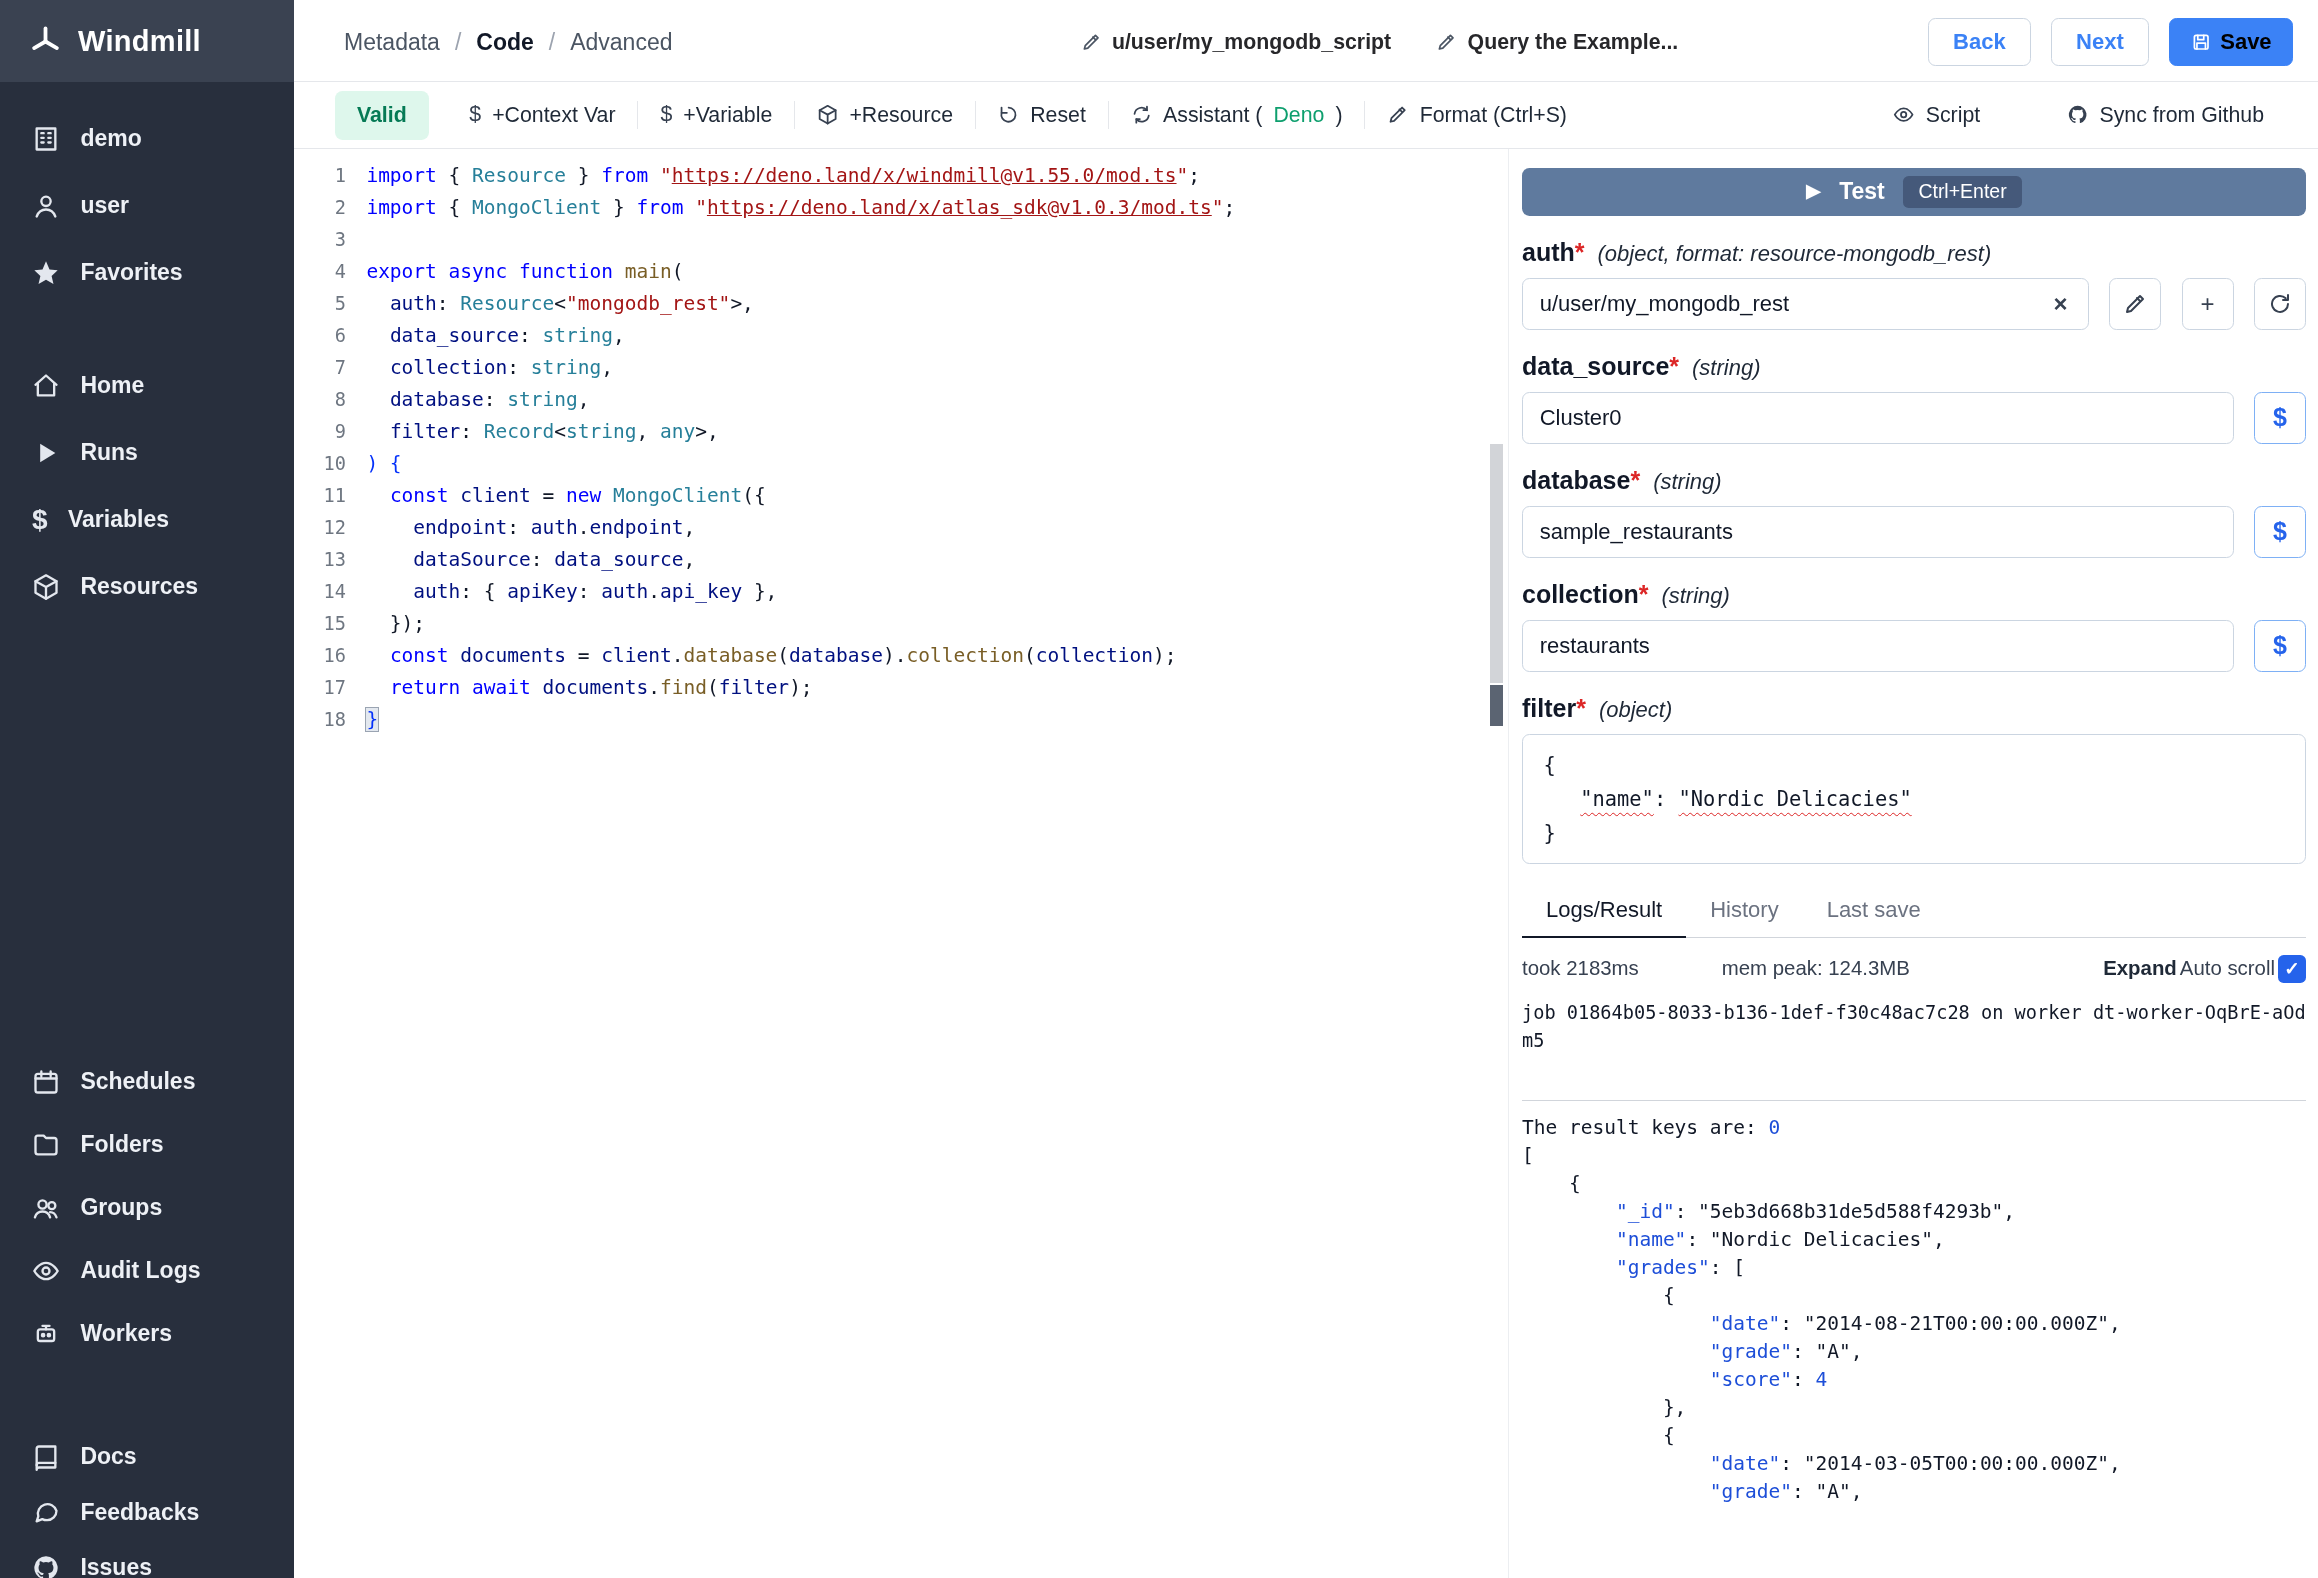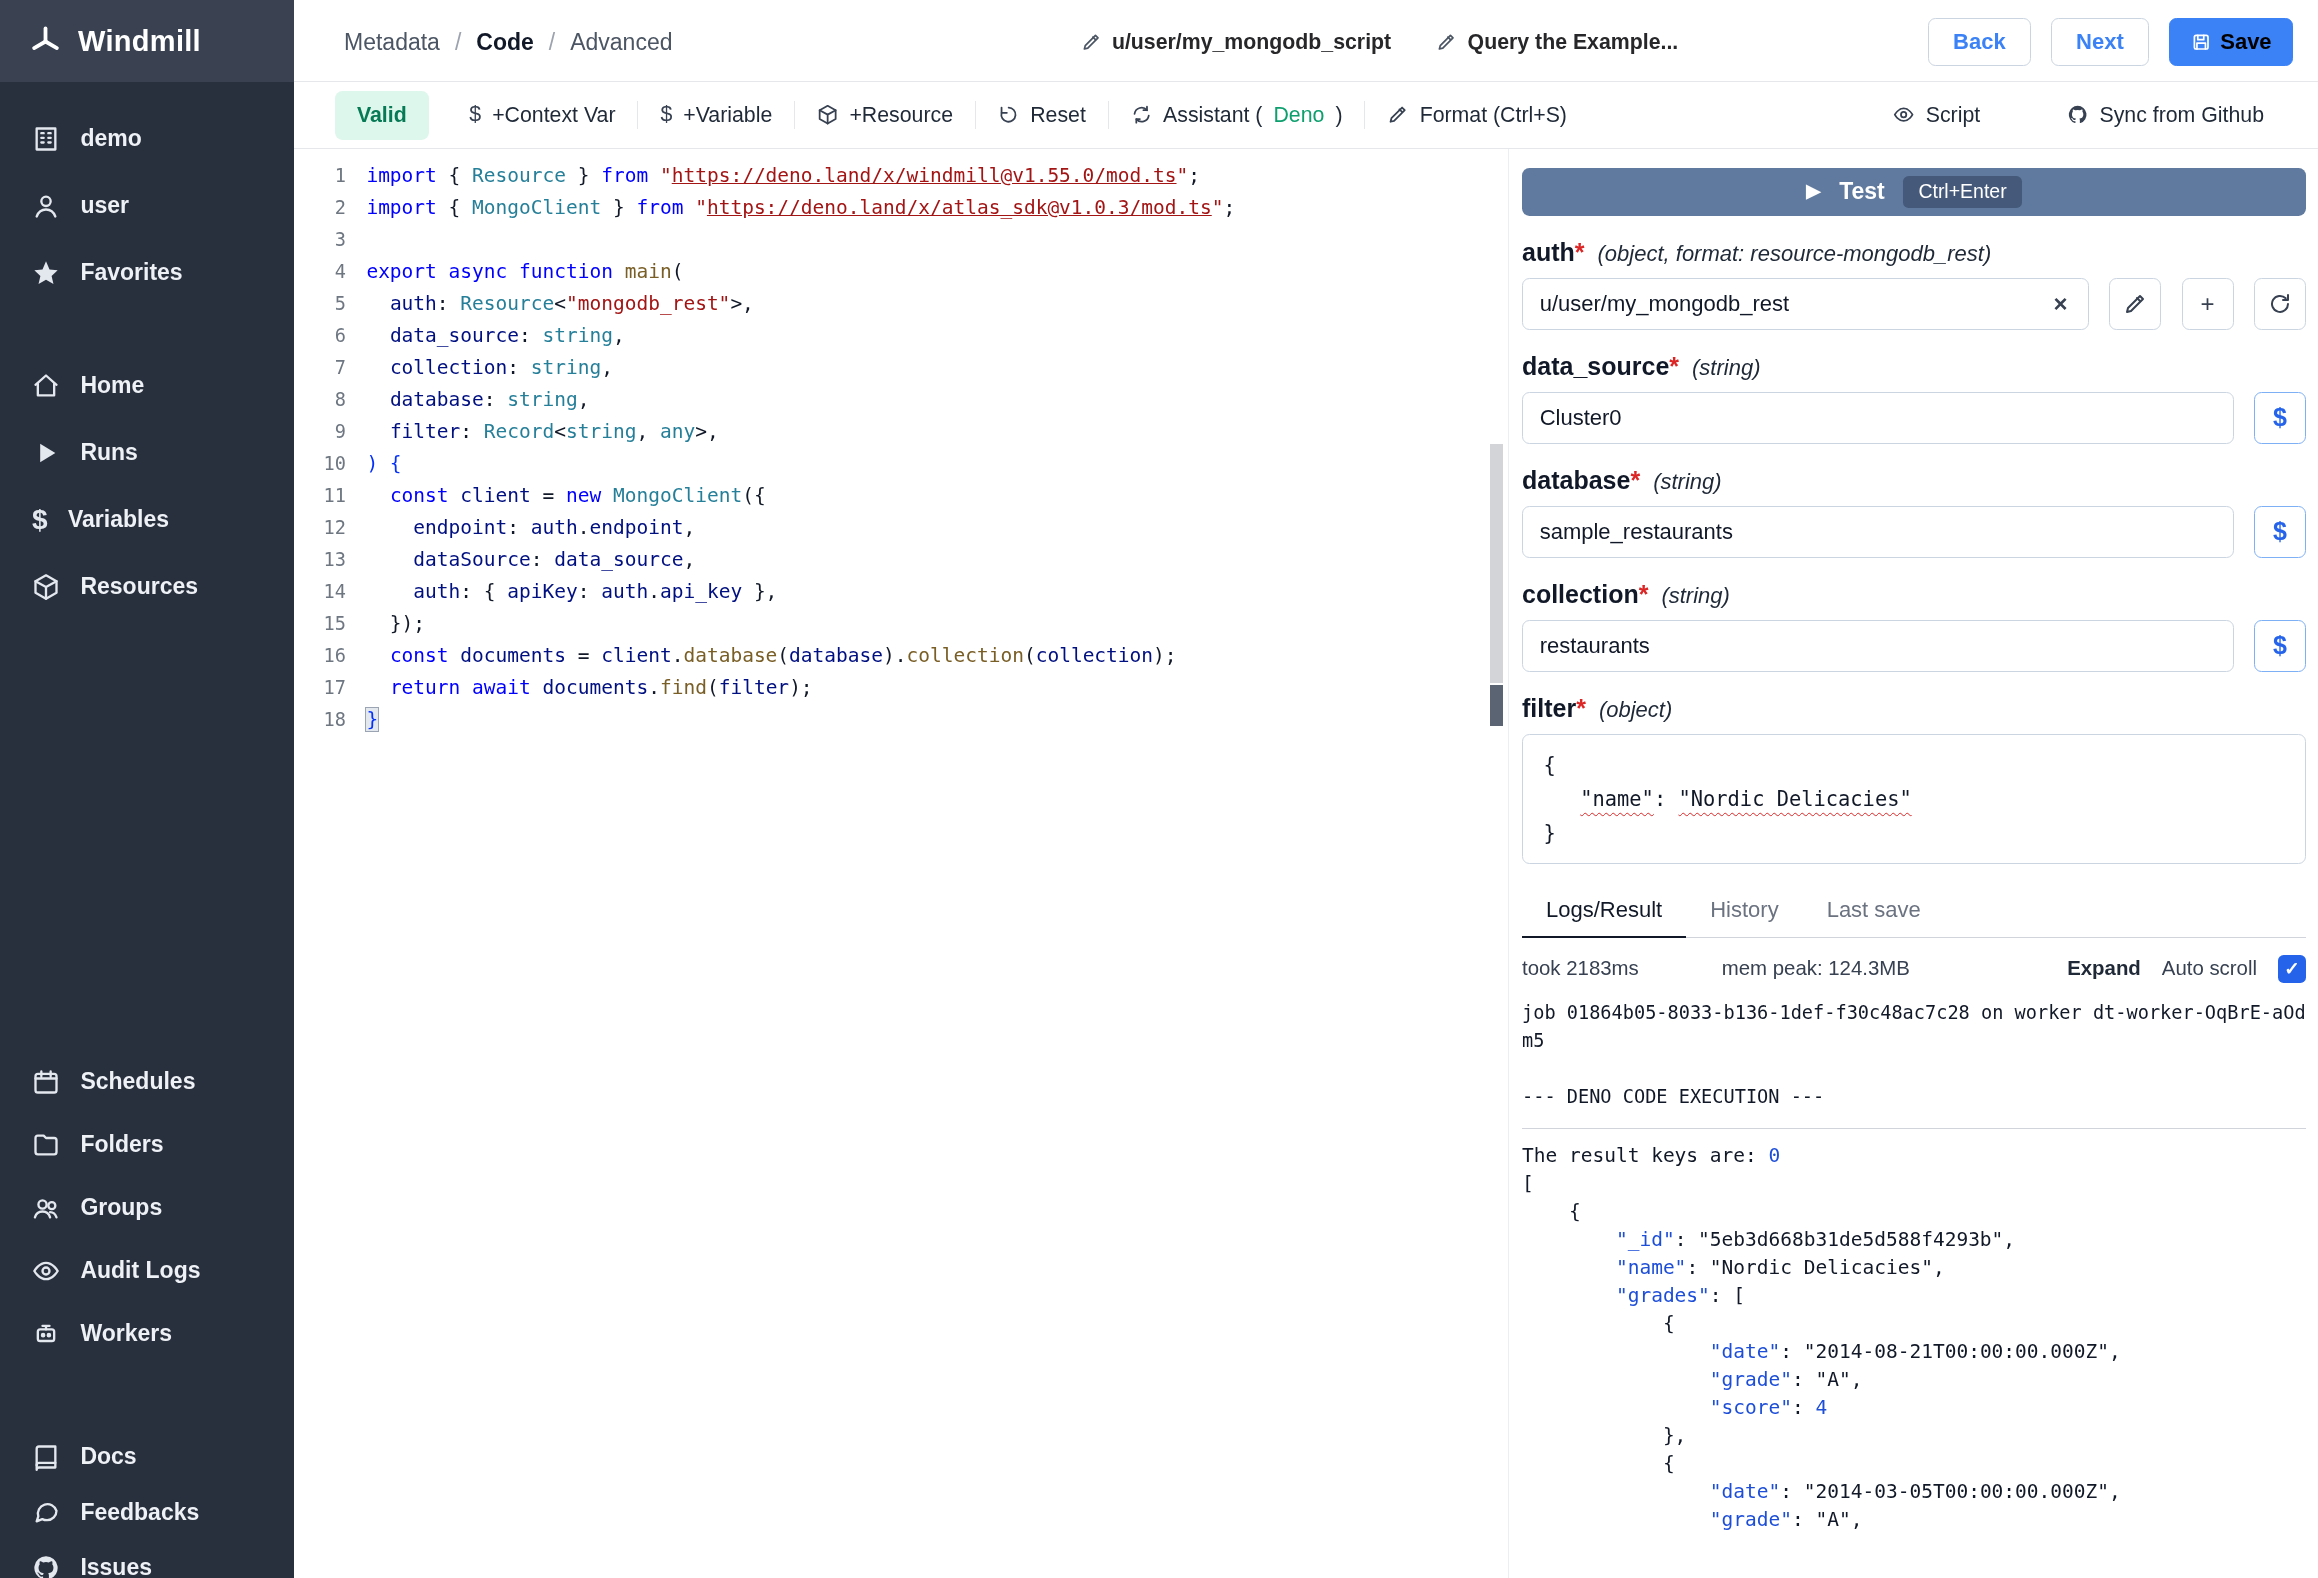--- a/index.html
+++ b/index.html
@@ -89,21 +89,21 @@
   .clear-x{color:#374151;font-size:24px;font-weight:600;cursor:pointer;padding:0 3.7px}
   .sq-btn{width:52px;height:52px;flex-shrink:0;border:0.9px solid #cbd5e1;border-radius:7.4px;background:#fff;color:#374151;font-size:24px;display:flex;align-items:center;justify-content:center;cursor:pointer}
   .dollar-btn{width:52px;height:52px;flex-shrink:0;border:1.4px solid #7eb0f5;border-radius:7.4px;background:#fff;color:#2563eb;font-size:25px;font-weight:700;display:flex;align-items:center;justify-content:center;cursor:pointer;font-family:"Liberation Sans",sans-serif}
   .json-box{border:0.9px solid #cbd5e1;border-radius:7.4px;padding:13px 20.4px;height:130px;font-family:"DejaVu Sans Mono",monospace;font-size:20.4px;overflow:hidden;cursor:text}
   .json-box .seg-line{line-height:34px;white-space:pre}
   .tabs{display:flex;border-bottom:0.9px solid #d1d5db;margin-top:26px}
   .tab{padding:7.4px 24px 13px;font-size:22px;color:#6b7280;cursor:pointer}
   .tab.active{color:#111827;font-weight:400;border-bottom:2.8px solid #111827;margin-bottom:-0.9px}
   .status-row{display:flex;align-items:center;margin-top:16.7px;font-size:20.4px;color:#374151}
   .status-mem{margin-left:83px}
-  .status-right{margin-left:auto;display:flex;align-items:center;gap:21px}
+  .status-right{margin-left:auto;display:flex;align-items:center;gap:3px}
   .expand-lbl{font-weight:700;color:#1f2937;cursor:pointer}
   .autoscroll-lbl{color:#374151}
   .cb{width:28px;height:28px;background:#2563eb;border-radius:5.6px;color:#fff;font-size:18.6px;font-weight:700;display:flex;align-items:center;justify-content:center;cursor:pointer}
   .log{margin-top:16.7px;font-family:"DejaVu Sans Mono",monospace;font-size:18.6px}
   .log .seg-line{line-height:28px;white-space:pre-wrap;word-break:break-all}
   .hr{height:0.9px;background:#d1d5db;margin:16.7px 0 13px;flex-shrink:0}
   .result{font-family:"DejaVu Sans Mono",monospace;font-size:19.5px;overflow:hidden}
   .result .seg-line{line-height:28px;white-space:pre}
 </style>
 </head>
@@ -536,21 +536,20 @@
         <div class="status-right">
           <span class="expand-lbl">Expand</span>
           <span class="autoscroll-lbl">Auto scroll</span>
           <span class="cb">✓</span>
         </div>
       </div>
 
       <div class="log" id="log">
           <div class="seg-line"><span class="tk-lg">job 01864b05-8033-b136-1def-f30c48ac7c28 on worker dt-worker-OqBrE-aOdm5</span></div>
           <div class="seg-line"><span class="tk-lg">&nbsp;</span></div>
-          <div class="seg-line"><span class="tk-lg">--- DENO CODE EXECUTION ---</span></div>
         </div>
       <div class="hr"></div>
       <div class="result" id="result">
           <div class="seg-line"><span class="tk-rv">The result keys are: </span><span class="tk-rn">0</span></div>
           <div class="seg-line"><span class="tk-rp">[</span></div>
           <div class="seg-line"><span class="tk-rp">    {</span></div>
           <div class="seg-line"><span class="tk-rp">        </span><span class="tk-rk">"_id"</span><span class="tk-rp">: </span><span class="tk-rv">"5eb3d668b31de5d588f4293b"</span><span class="tk-rp">,</span></div>
           <div class="seg-line"><span class="tk-rp">        </span><span class="tk-rk">"name"</span><span class="tk-rp">: </span><span class="tk-rv">"Nordic Delicacies"</span><span class="tk-rp">,</span></div>
           <div class="seg-line"><span class="tk-rp">        </span><span class="tk-rk">"grades"</span><span class="tk-rp">: [</span></div>
           <div class="seg-line"><span class="tk-rp">            {</span></div>

